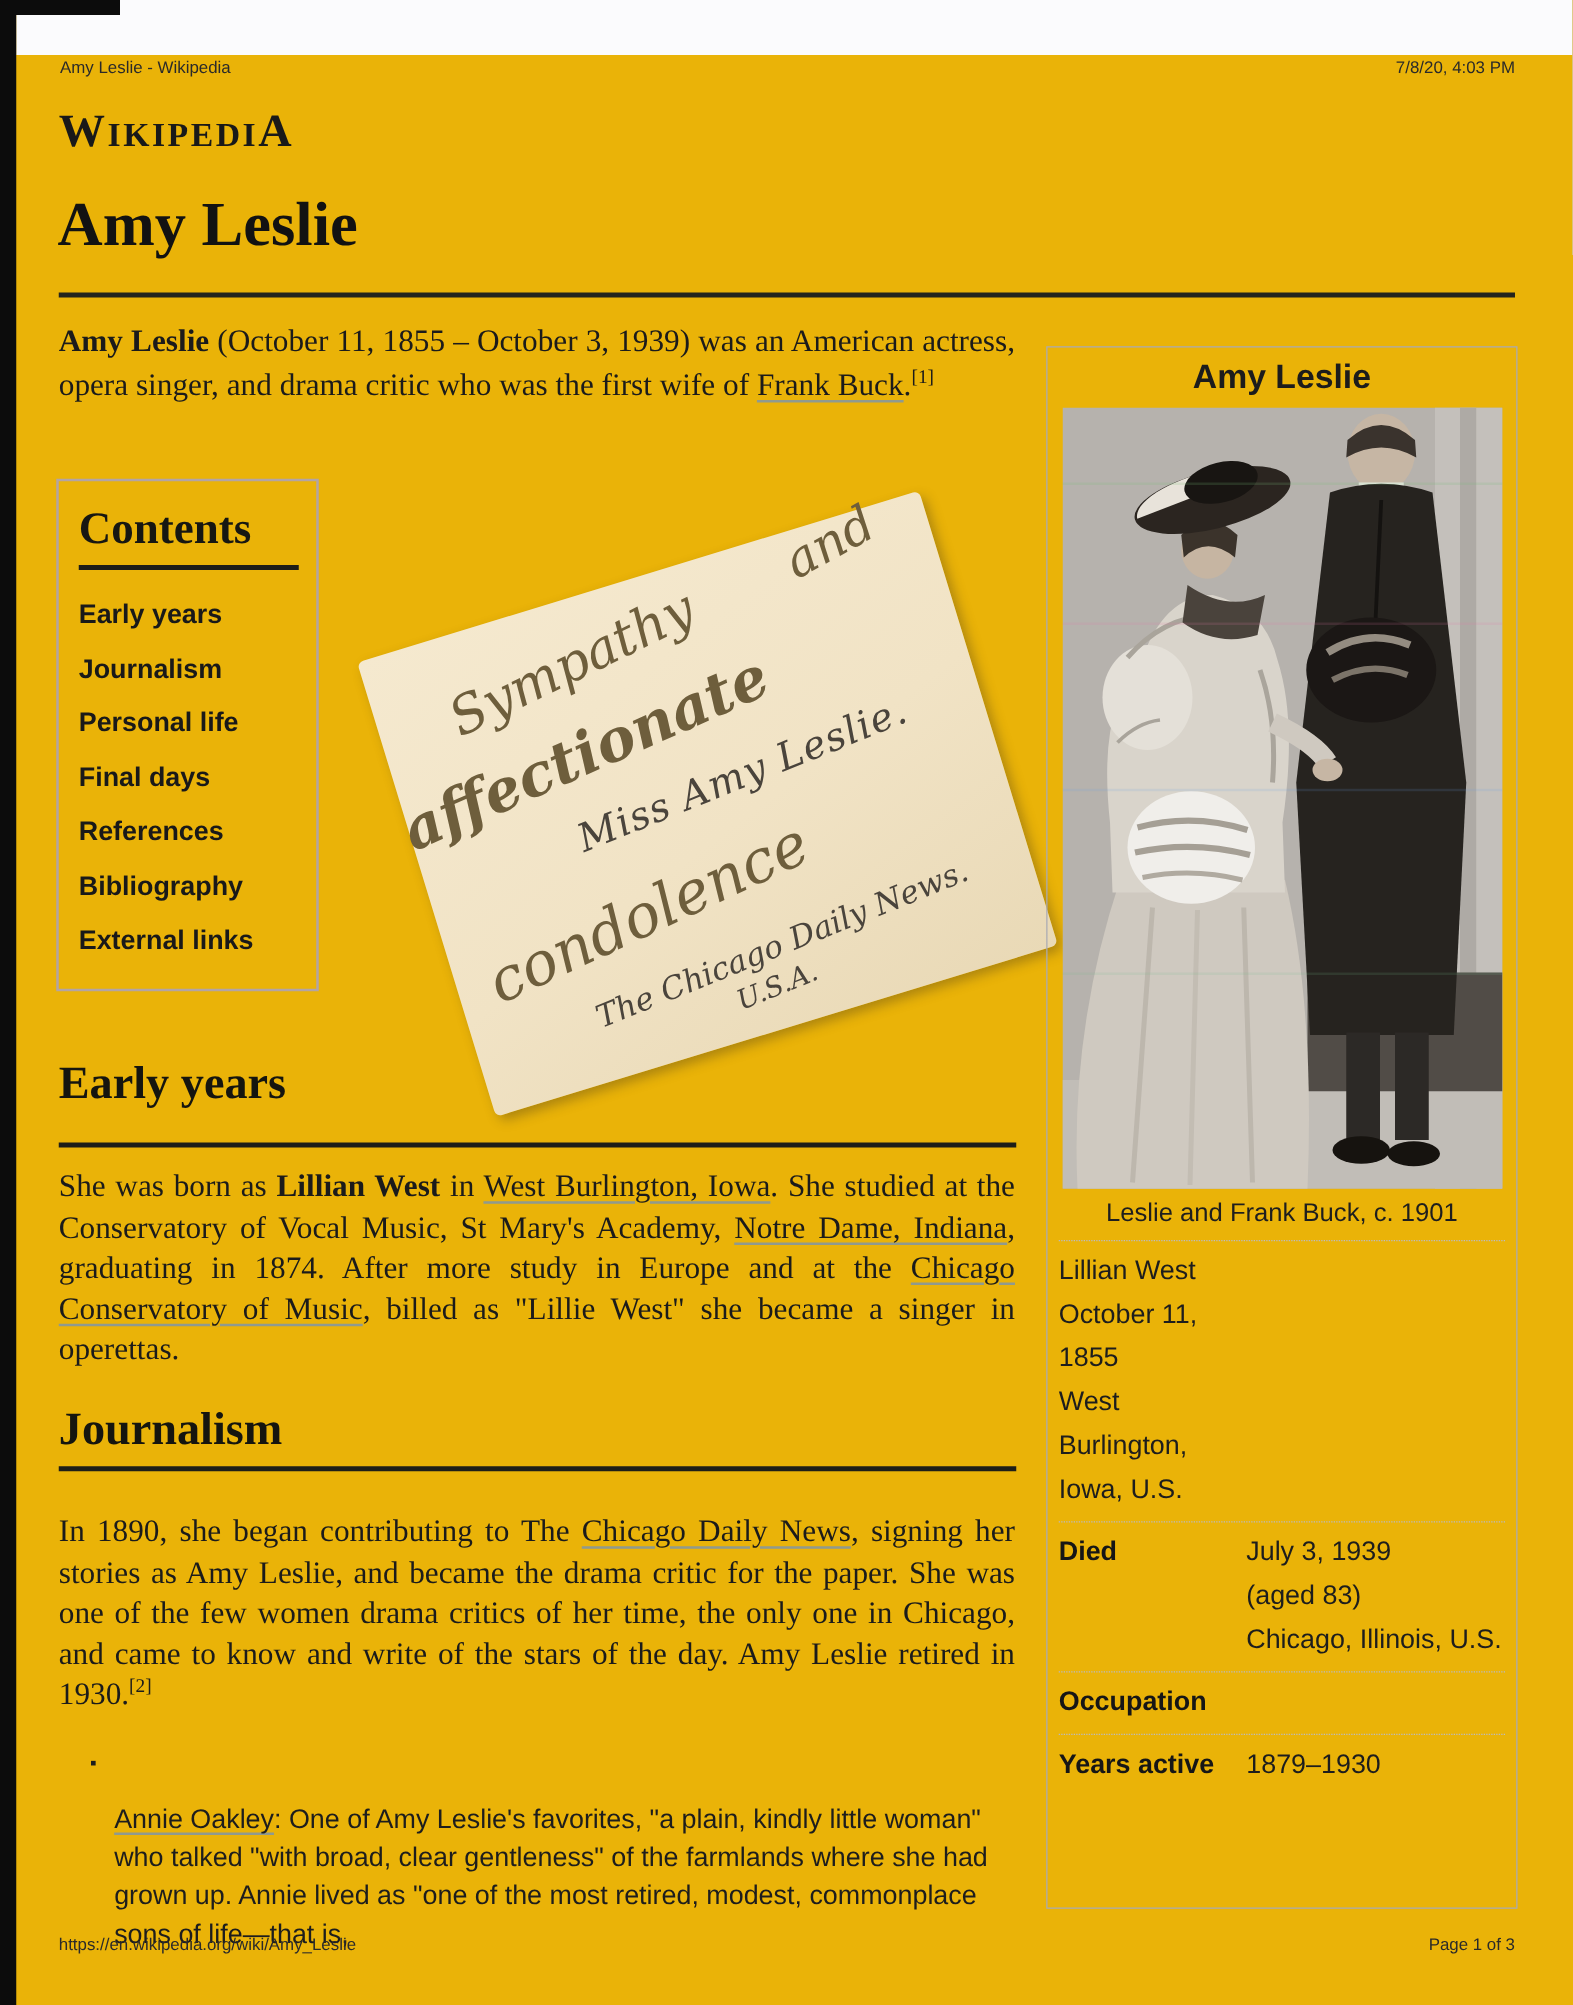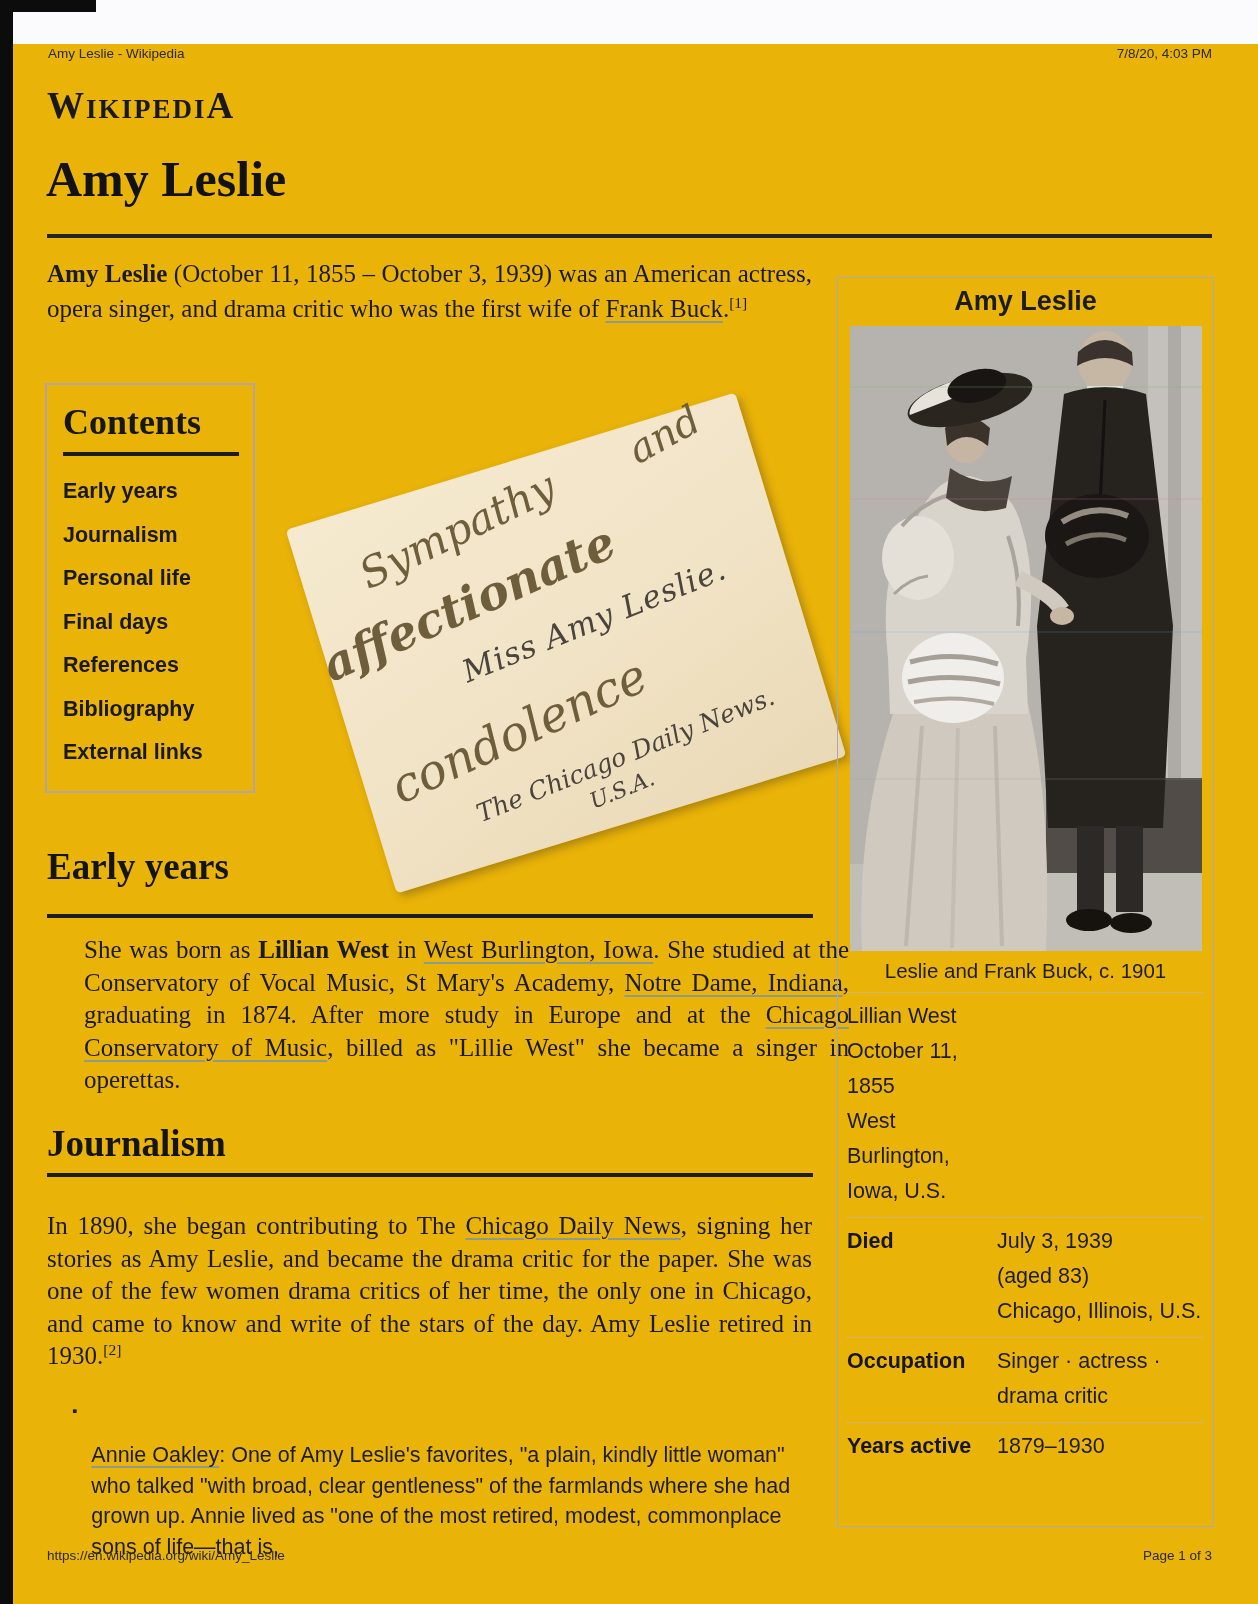--- a/index.html
+++ b/index.html
@@ -14,21 +14,21 @@
 
   .wordmark{position:absolute;left:47px;top:84px;font-family:"Liberation Serif",serif;color:#191919;letter-spacing:2px;}
   .wordmark .big{font-size:37px;font-weight:600;}
   .wordmark .mid{font-size:27px;font-weight:600;}
 
   .article-title{position:absolute;left:46px;top:150px;font-size:50px;font-weight:bold;color:#121212;}
   .title-rule{position:absolute;left:47px;top:234px;width:1165px;height:4px;background:#24241d;}
 
   .para{position:absolute;left:47px;width:765px;font-size:25px;text-align:justify;color:#1b1b1b;}
   .para.intro{top:256px;line-height:35px;}
-  .para.early{top:934px;line-height:32.5px;margin-left:37px;}
+  .para.early{top:934px;line-height:32.5px;}
   .para.journ{top:1210px;line-height:32.5px;}
   .b{font-weight:bold;}
   .lnk{text-decoration:underline;text-decoration-thickness:1.5px;text-underline-offset:4px;text-decoration-color:#8f9a8f;color:inherit;cursor:pointer;}
   sup.ref{font-size:0.62em;vertical-align:super;line-height:0;}
 
   .contents-box{position:absolute;left:45px;top:383px;width:210px;height:410px;box-sizing:border-box;
     border:2px solid #b3a4a4;padding:16px 14px 0 16px;background:transparent;}
   .contents-title{font-size:36px;font-weight:bold;color:#171712;border-bottom:4px solid #1d1d18;
     padding-bottom:9px;margin-bottom:14px;}
   .toc-item{font-family:"Liberation Sans",sans-serif;font-weight:bold;font-size:21.5px;line-height:43.5px;color:#191919;cursor:pointer;}
@@ -189,22 +189,20 @@
 Iowa, U.S.</div>
       </div>
       <div class="ib-row">
         <div class="ib-label">Died</div>
         <div class="ib-val">July 3, 1939
 (aged 83)
 Chicago, Illinois, U.S.</div>
       </div>
       <div class="ib-row">
         <div class="ib-label">Occupation</div>
-        <div class="ib-val">Singer · actress ·
-drama critic</div>
       </div>
       <div class="ib-row">
         <div class="ib-label">Years active</div>
         <div class="ib-val">1879–1930</div>
       </div>
     </div>
   </div>
 
   <div class="ftr left">https://en.wikipedia.org/wiki/Amy_Leslie</div>
   <div class="ftr right">Page 1 of 3</div>

